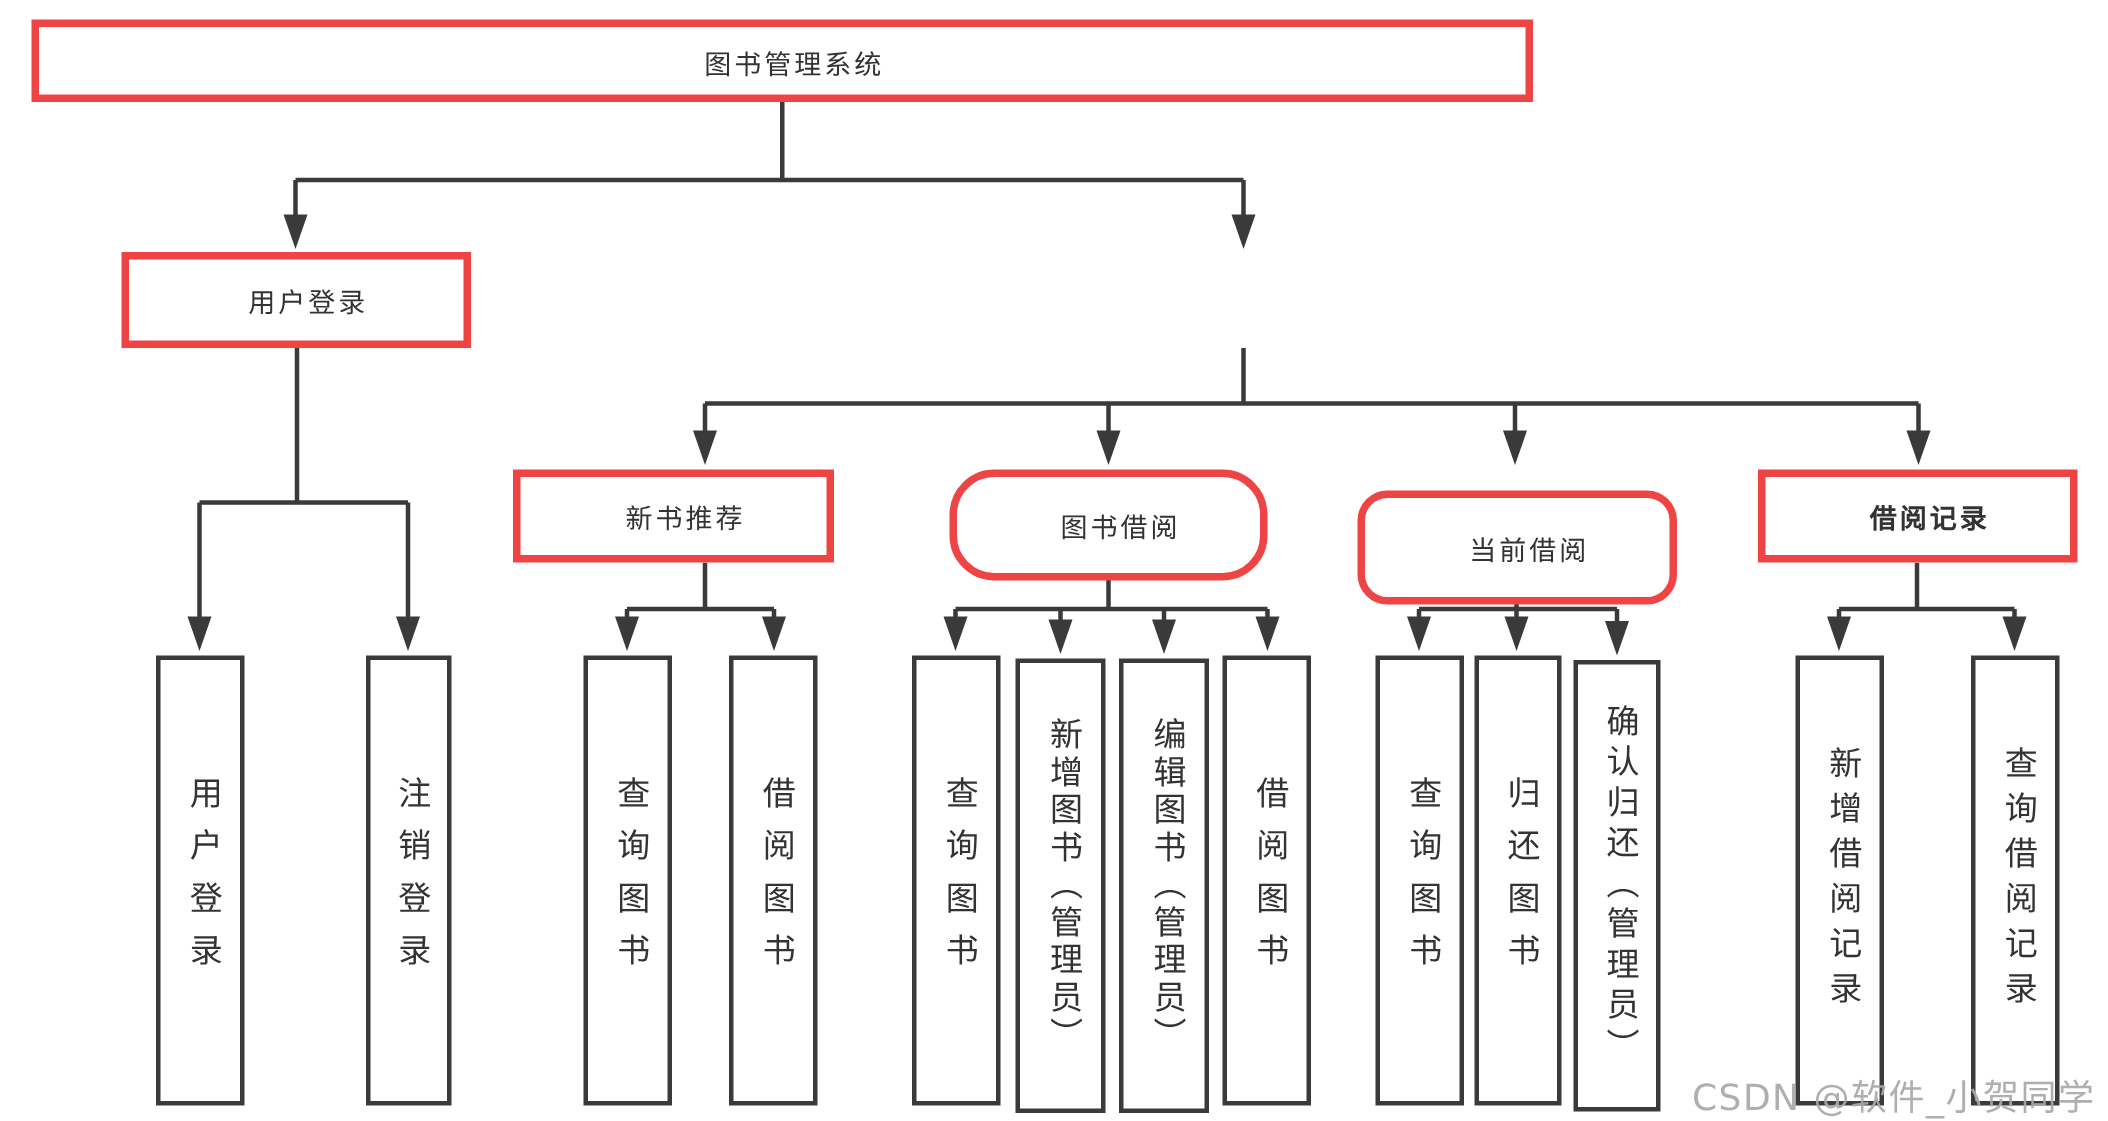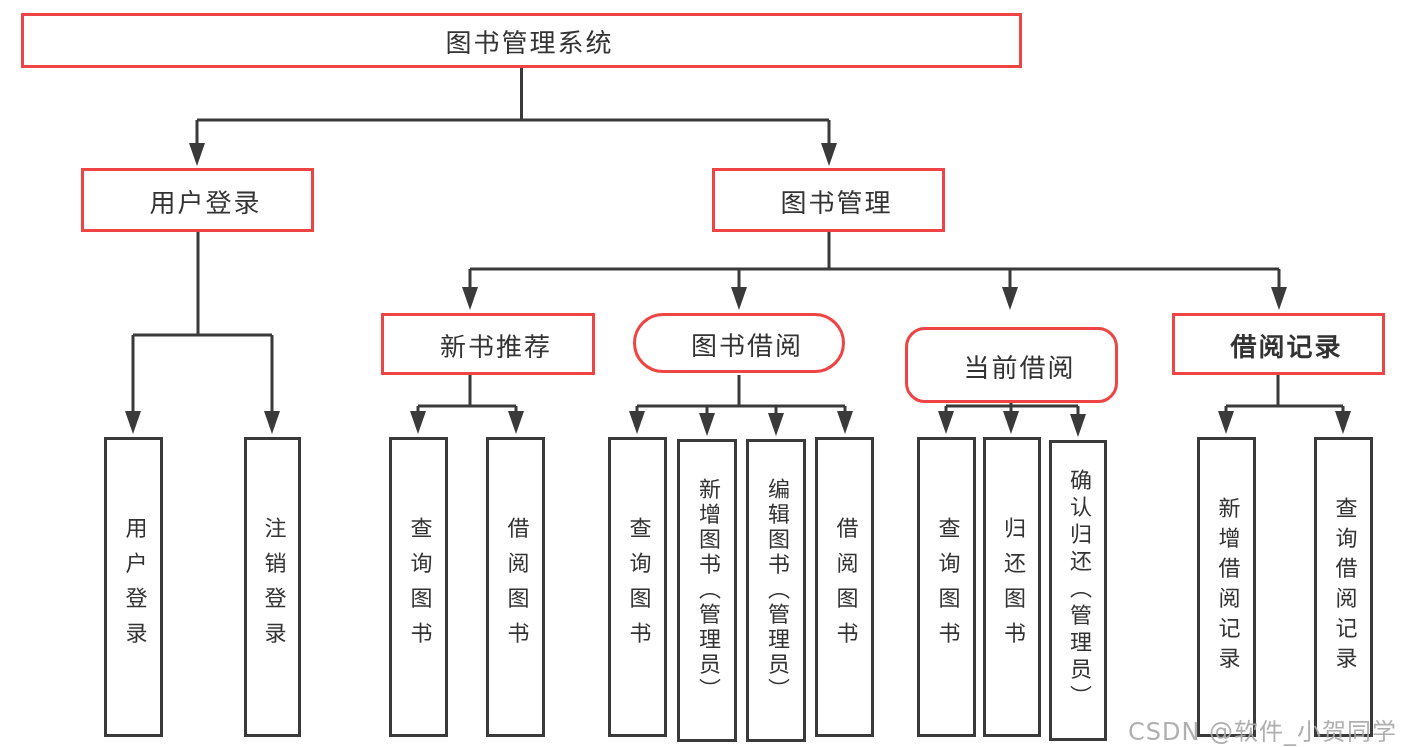--- a/index.html
+++ b/index.html
@@ -2,23 +2,23 @@
 <html lang="zh-CN"><head>
 <meta charset="utf-8">
 <style>
   html,body{margin:0;padding:0;background:#fff;}
   #canvas{
     position:relative;width:1405px;height:747px;background:#ffffff;
     font-family:"DejaVu Sans",sans-serif;overflow:hidden;
   }
   #wires{position:absolute;left:0;top:0;z-index:1;}
   .hbox{
-    position:absolute;box-sizing:border-box;border:3px solid #ef4444;background:#fff;
+    position:absolute;box-sizing:border-box;border:5px solid #ef4444;background:#fff;
     display:flex;align-items:center;justify-content:center;
-    font-size:26px;color:#333;letter-spacing:2px;z-index:2;padding-left:16px;
+    font-size:18px;color:#333;letter-spacing:2px;z-index:2;padding-left:16px;
   }
   .leaf{
     position:absolute;box-sizing:border-box;border:3px solid #3a3a3a;background:#fff;
     width:59px;height:300px;top:437px;
     display:flex;align-items:center;justify-content:center;
     writing-mode:vertical-rl;text-orientation:mixed;
     font-size:22px;color:#333;z-index:2;line-height:1;
   }
   .ls-4{letter-spacing:13px;}
   .ls-6{letter-spacing:8px;}
@@ -72,28 +72,25 @@
     </g>
   </svg>
 
   <div class="hbox" style="left:21px;top:13px;width:1001px;height:55px;">
     <span>图书管理系统</span>
   </div>
 
   <div class="hbox" style="left:81px;top:168px;width:233px;height:64px;">
     <span>用户登录</span>
   </div>
-  <div class="hbox" style="left:712px;top:168px;width:233px;height:64px;">
-    <span>图书管理</span>
-  </div>
 
-  <div class="hbox" style="left:381px;top:313px;width:214px;height:62px;">
+  <div class="hbox" style="left:342px;top:313px;width:214px;height:62px;">
     <span>新书推荐</span>
   </div>
-  <div class="hbox" style="left:633px;top:313px;width:212px;height:60px;border-radius:30px;">
+  <div class="hbox" style="left:633px;top:313px;width:212px;height:74px;border-radius:30px;">
     <span>图书借阅</span>
   </div>
   <div class="hbox" style="left:905px;top:327px;width:213px;height:76px;border-radius:20px;">
     <span>当前借阅</span>
   </div>
   <div class="hbox" style="left:1172px;top:313px;width:213px;height:62px;font-weight:bold;">
     <span>借阅记录</span>
   </div>
 
   <div class="leaf ls-4" style="left:104px;">用户登录</div>

